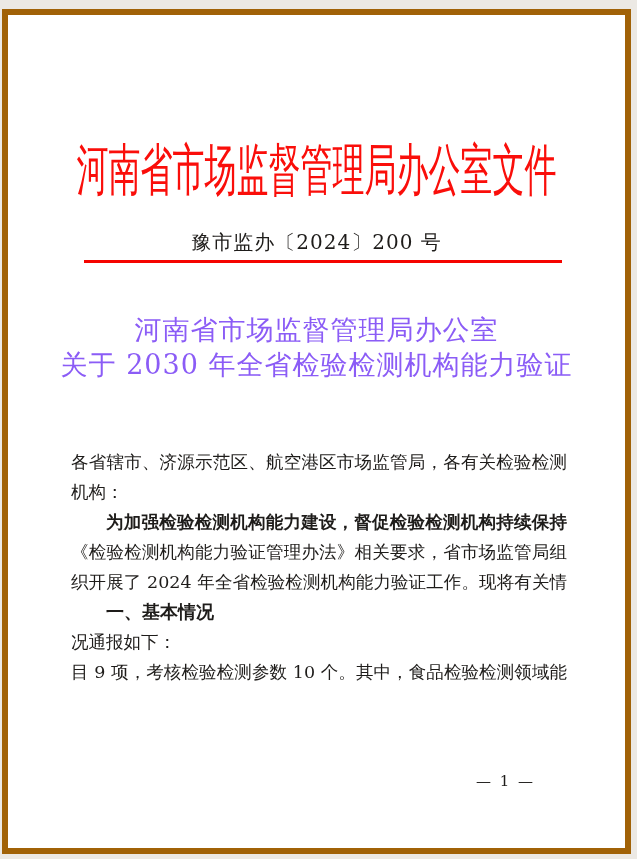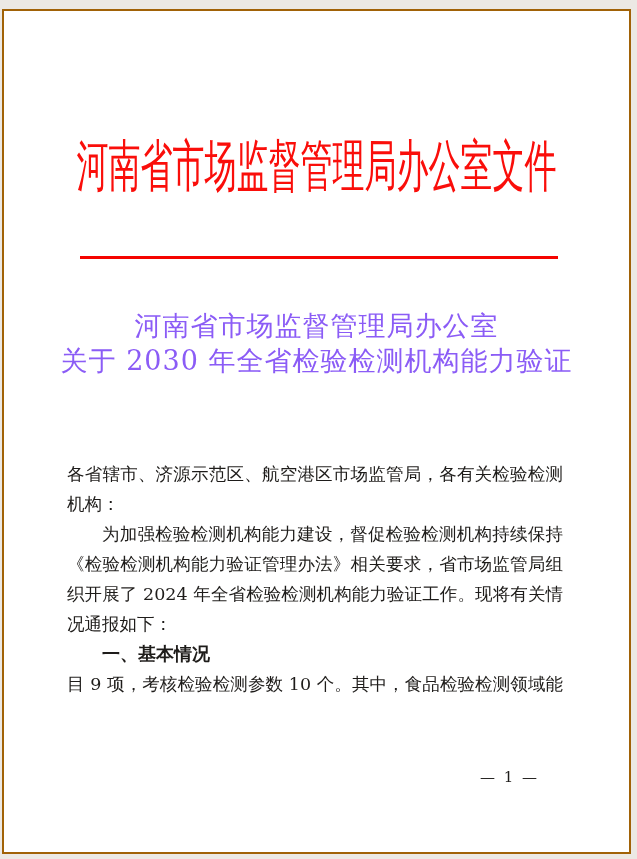--- a/index.html
+++ b/index.html
@@ -13,21 +13,21 @@
   }
 
   .page {
     position: absolute;
     left: 2px;
     top: 9px;
     width: 629px;
     height: 845px;
     box-sizing: border-box;
     background: var(--page-bg, #ffffff);
-    border: 2px solid #a16207;
+    border: 6px solid #a16207;
   }
 
   
   .red-header {
     position: absolute;
     top: 137px;
     left: 0;
     width: 100%;
     text-align: center;
     font-size: 32px;
@@ -72,28 +72,27 @@
   }
 
   .body-text {
     position: absolute;
     top: 432px;
     left: 63px;
     width: 496px;
     font-size: 17.5px;
     line-height: 30px;
     color: var(--text-black, #1e1c1a);
-    margin-top: 16px;
   }
   .line {
     text-align: justify;
     text-align-last: justify;
   }
   .line.endp { text-align-last: left; }
-  .line.indent { text-indent: 35px; }
+  .line.indent { text-indent: 35px; font-weight: bold; }
   .line.heading {
     font-family: "DejaVu Sans", "Liberation Sans", sans-serif;
     font-weight: bold;
     font-size: 18px;
     text-align-last: left;
   }
 
   .page-num {
     position: absolute;
     top: 757px;
@@ -104,37 +103,38 @@
     color: var(--text-black, #1e1c1a);
   }
 </style>
 </head>
 <body>
 
 <div class="page">
 
   <div class="red-header">河南省市场监督管理局办公室文件</div>
 
+  <div class="doc-number">豫市监办〔2024〕200 号</div>
 
   <div class="red-line"></div>
 
   <div class="doc-title">
     <div>河南省市场监督管理局办公室</div>
     <div>关于 2030 年全省检验检测机构能力验证</div>
   </div>
 
   <div class="body-text">
     <div class="line">各省辖市、济源示范区、航空港区市场监管局，各有关检验检测</div>
     <div class="line endp">机构：</div>
 
     <div class="line indent">为加强检验检测机构能力建设，督促检验检测机构持续保持</div>
     <div class="line">《检验检测机构能力验证管理办法》相关要求，省市场监管局组</div>
     <div class="line">织开展了 2024 年全省检验检测机构能力验证工作。现将有关情</div>
+    <div class="line heading indent">一、基本情况</div>
+
     <div class="line endp">况通报如下：</div>
-
-    <div class="line heading indent">一、基本情况</div>
 
     <div class="line">目 9 项，考核检验检测参数 10 个。其中，食品检验检测领域能</div>
   </div>
 
   <div class="page-num">— 1 —</div>
 
 </div>
 
 </body></html>

